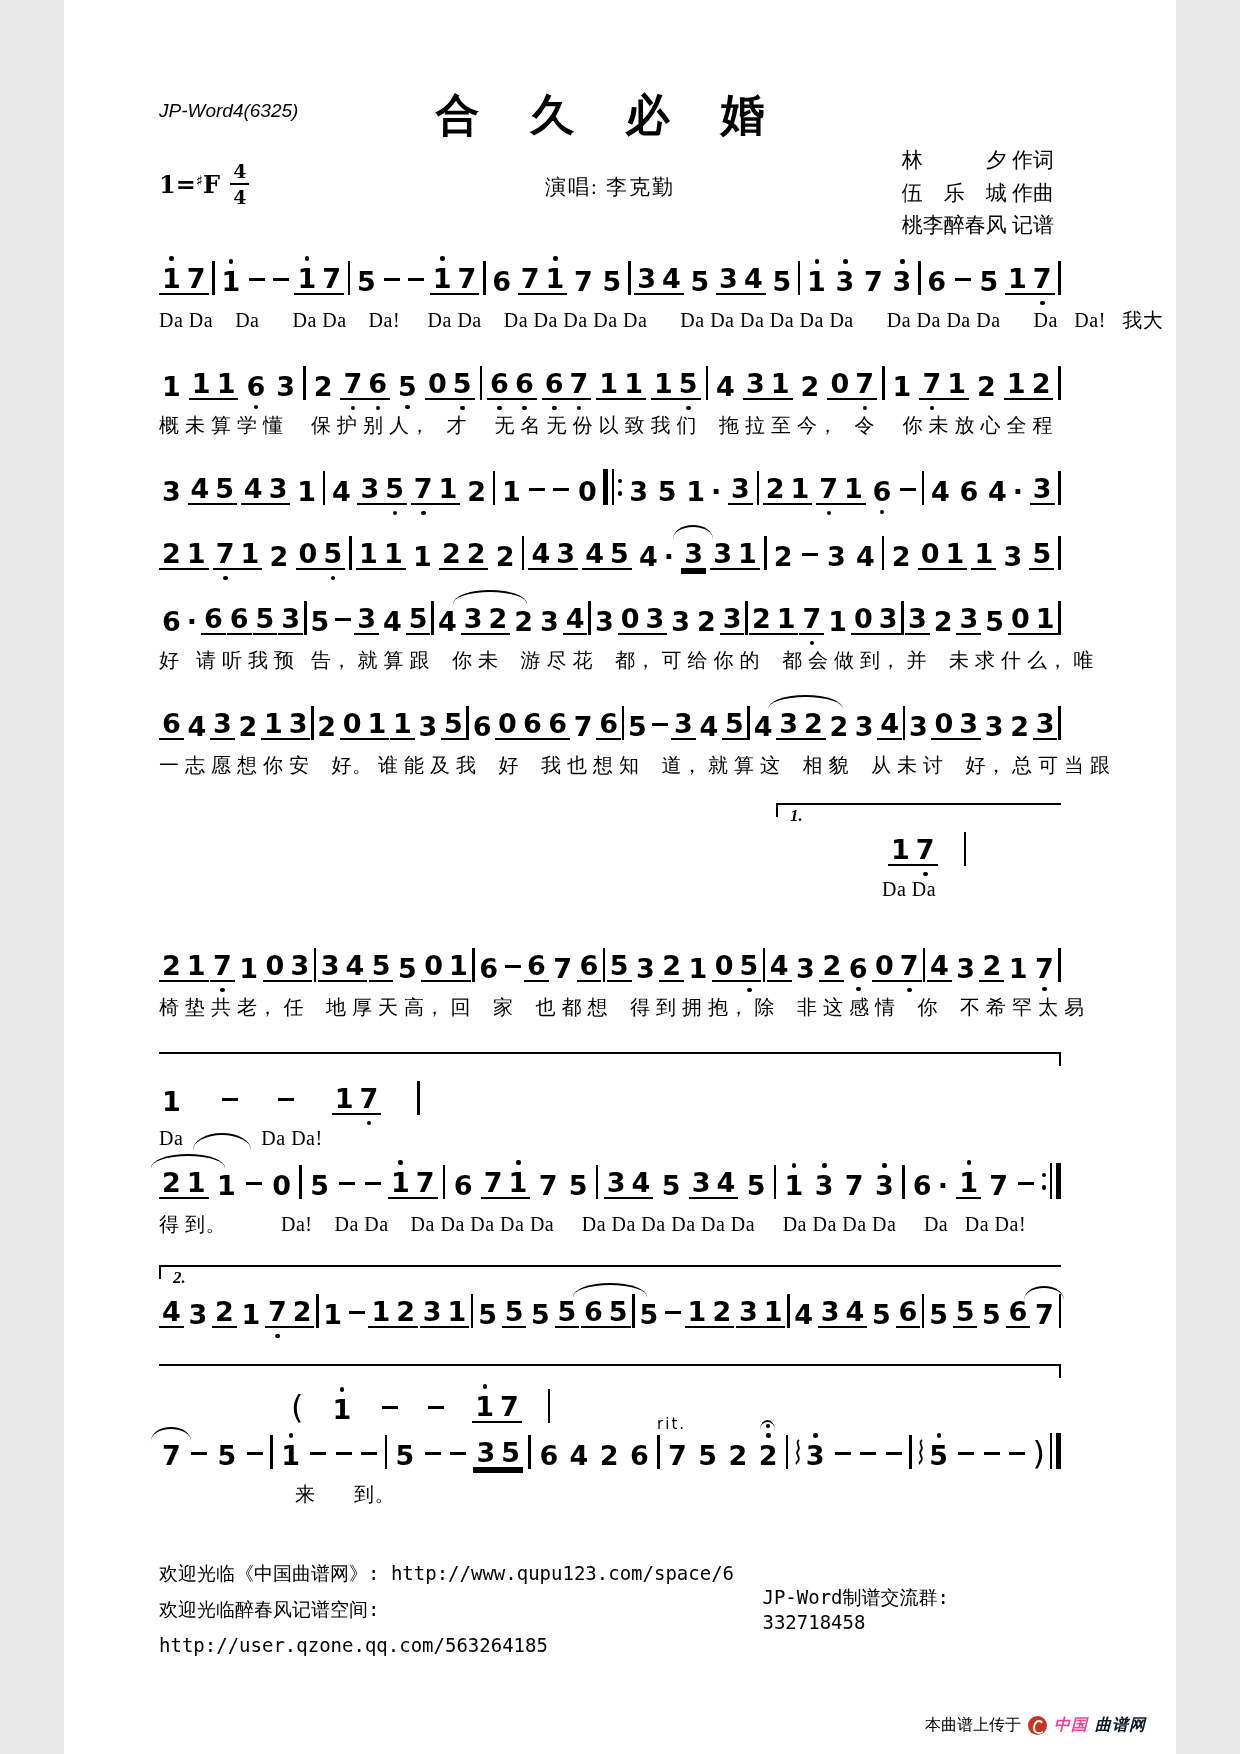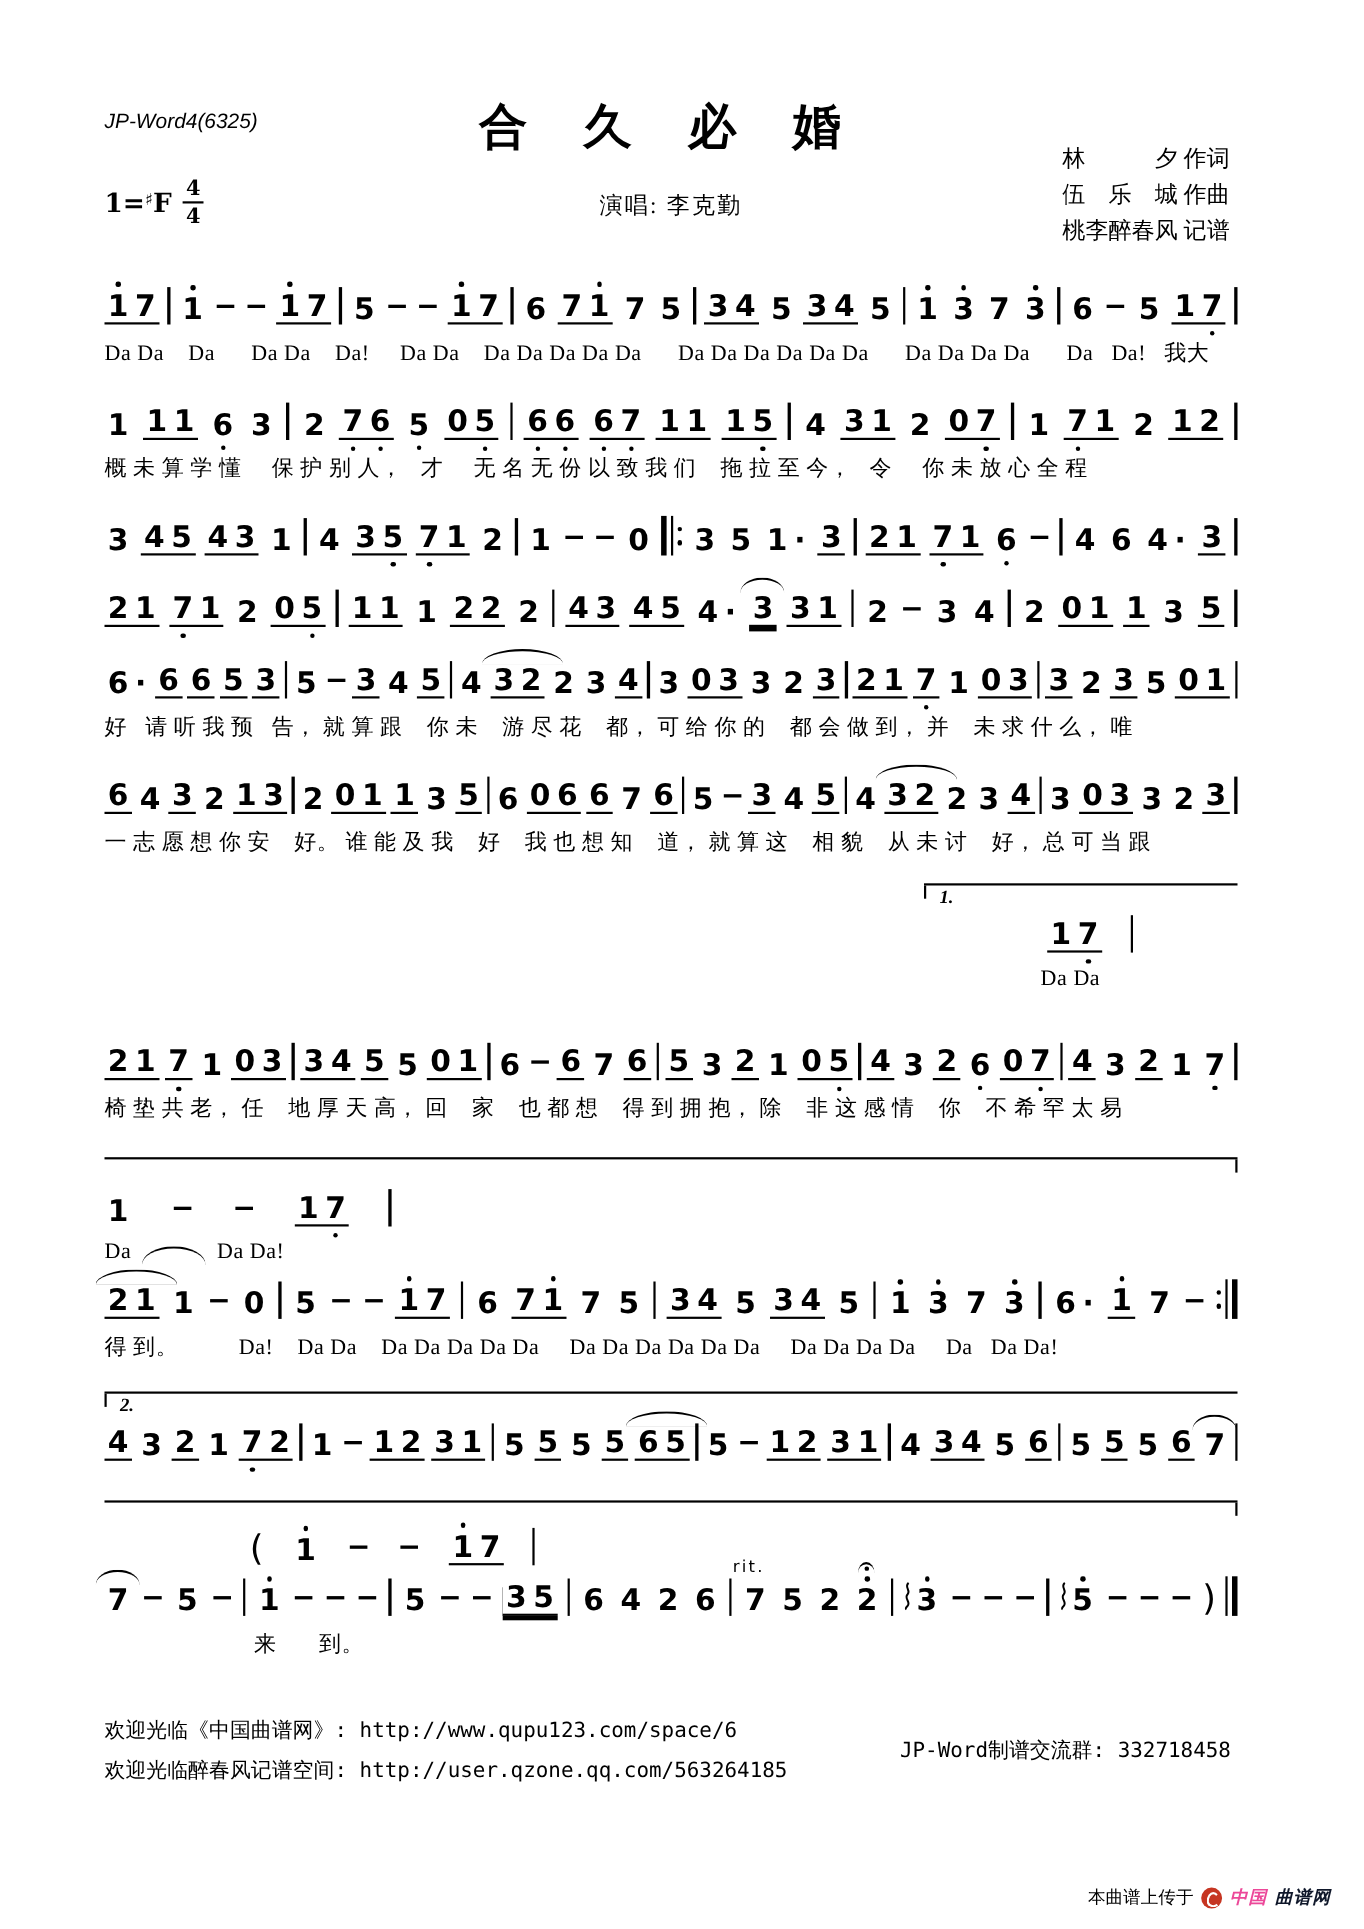--- a/index.html
+++ b/index.html
@@ -1,23 +1,23 @@
 <!DOCTYPE html>
 <html><head>
 <meta charset="utf-8">
 <style>
   html,body{margin:0;padding:0;background:#e8e8e8;}
-  .page{position:relative;width:1240px;height:1754px;margin:0 auto;background:#ffffff;color:#000;overflow:hidden;box-sizing:border-box;}
+  .page{position:relative;width:1112px;height:1754px;margin:0 auto;background:#ffffff;color:#000;overflow:hidden;box-sizing:border-box;}
   .inner{padding:0 115px 0 95px;}
 
   
   .generator{position:absolute;left:95px;top:100px;font:italic 19px "Liberation Sans",sans-serif;}
   .title{margin:0;padding-top:86px;text-align:center;font:700 44px "Liberation Serif",serif;letter-spacing:20px;}
   .performer{text-align:center;margin-top:28px;font:21px "Liberation Serif",serif;letter-spacing:2px;}
-  .credits{position:absolute;right:122px;top:128px;font:21px "Liberation Serif",serif;line-height:1.55;text-align:right;}
+  .credits{position:absolute;right:122px;top:144px;font:21px "Liberation Serif",serif;line-height:1.55;text-align:right;}
   .keysig{position:absolute;left:95px;top:162px;font:700 24px "DejaVu Serif",serif;display:flex;align-items:center;}
   .keysig sup{font-size:15px;transform:translateY(-4px);}
   .meter{display:inline-flex;flex-direction:column;align-items:center;margin-left:10px;font:700 19px "DejaVu Serif",serif;line-height:1;}
   .meter .num{padding:0 3px 2px 3px;border-bottom:2px solid #000;margin-bottom:2px;}
   .meter .den{padding-top:1px;}
 
   
   #systems{margin-top:52px;}
   .system{margin-bottom:23px;}
   .noterow{display:flex;justify-content:space-between;align-items:flex-end;height:42px;
@@ -65,21 +65,21 @@
   .row8a{gap:36px !important;margin-top:4px;}
   .lyr8a{margin-bottom:2px;}
   .sys-volta{margin-top:26px;}
   .sys-coda{margin-top:36px;}
   .pickup{gap:26px !important;padding-left:132px;height:38px;margin-bottom:4px;}
   .coda-lyr{padding-left:136px;}
 
   
   .footer{display:flex;justify-content:space-between;align-items:center;margin-top:46px;}
   .site-lines{font:19px "DejaVu Sans Mono",monospace;line-height:1.9;}
-  .qq-group{font:19px "DejaVu Sans Mono",monospace;padding-right:6px;text-align:right;}
+  .qq-group{font:19px "DejaVu Sans Mono",monospace;padding-right:6px;}
 
   .watermark{position:absolute;right:30px;bottom:18px;display:flex;align-items:center;gap:7px;
              font:16px "Liberation Serif",serif;}
   .wm-logo{position:relative;display:inline-block;width:19px;height:19px;border-radius:50%;background:#c63522;}
   .wm-logo::after{content:"";position:absolute;left:5px;top:4px;width:8px;height:10px;
                   border:2px solid #fff;border-radius:50% 50% 50% 50%/60% 60% 40% 40%;border-right-color:transparent;}
   .wm-brand-bold{font-weight:900;font-style:italic;color:#ec4899;letter-spacing:1px;}
   .wm-brand-rest{font-weight:700;font-style:italic;color:#0f172a;letter-spacing:1px;}
 </style>
 </head>

